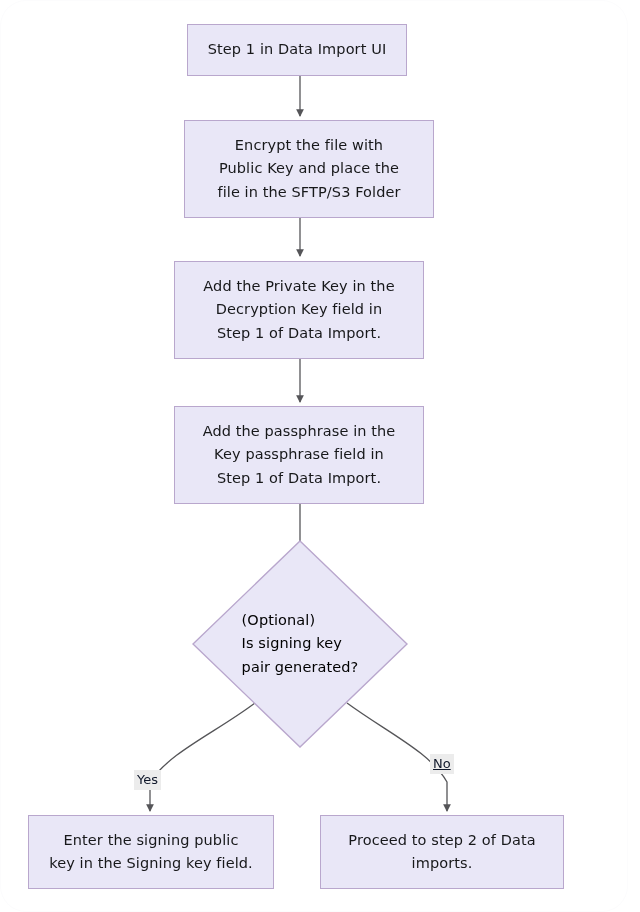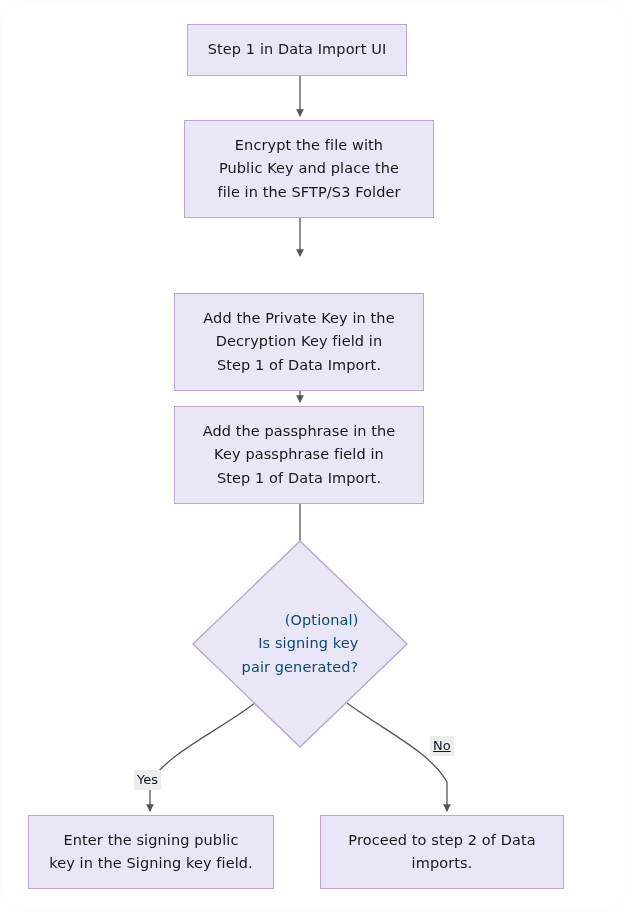--- a/index.html
+++ b/index.html
@@ -58,22 +58,22 @@
   .diamond-shape {
     position: absolute;
     left: 0;
     top: 0;
     width: 100%;
     height: 100%;
   }
   .diamond-label {
     position: relative;
     z-index: 3;
-    text-align: right;
-    color: #0c4a6e;
+    text-align: left;
+    color: #000000;
     font-size: 14.5px;
     line-height: 1.62;
     letter-spacing: 0.1px;
     white-space: pre-line;
   }
   .edge-label {
     position: absolute;
     z-index: 4;
     background: #ececec;
     color: #0f172a;
@@ -108,21 +108,21 @@
   <div class="node" style="left:187px; top:24px; width:220px; height:52px;">
     <span>Step 1 in Data Import UI</span>
   </div>
 
   <div class="node" style="left:174px; top:120px; width:250px; height:98px;margin-left:10px;">
     <span>Encrypt the file with
 Public Key and place the
 file in the SFTP/S3 Folder</span>
   </div>
 
-  <div class="node" style="left:174px; top:261px; width:250px; height:98px;margin-top:32px;">
+  <div class="node" style="left:174px; top:261px; width:250px; height:98px;">
     <span>Add the Private Key in the
 Decryption Key field in
 Step 1 of Data Import.</span>
   </div>
 
   <div class="node" style="left:174px; top:406px; width:250px; height:98px;align-items:center;">
     <span>Add the passphrase in the
 Key passphrase field in
 Step 1 of Data Import.</span>
   </div>
@@ -131,21 +131,21 @@
     <svg class="diamond-shape" viewBox="0 0 216 208" preserveAspectRatio="none" xmlns="http://www.w3.org/2000/svg">
       <polygon points="108,1 215,104 108,207 1,104" fill="#e9e7f7" stroke="#b9a7cd" stroke-width="1.4"></polygon>
     </svg>
     <span class="diamond-label">(Optional)
 Is signing key
 pair generated?</span>
   </div>
 
   <div class="edge-label" style="left:134px; top:770px;">Yes</div>
 
-  <div class="edge-label" style="left:430px; top:736px;text-decoration:underline;">No</div>
+  <div class="edge-label" style="left:430px; top:754px;text-decoration:underline;">No</div>
 
   <div class="node" style="left:28px; top:815px; width:246px; height:74px;justify-content:center;">
     <span>Enter the signing public
 key in the Signing key field.</span>
   </div>
 
   <div class="node" style="left:320px; top:815px; width:244px; height:74px;align-items:center;">
     <span>Proceed to step 2 of Data
 imports.</span>
   </div>

